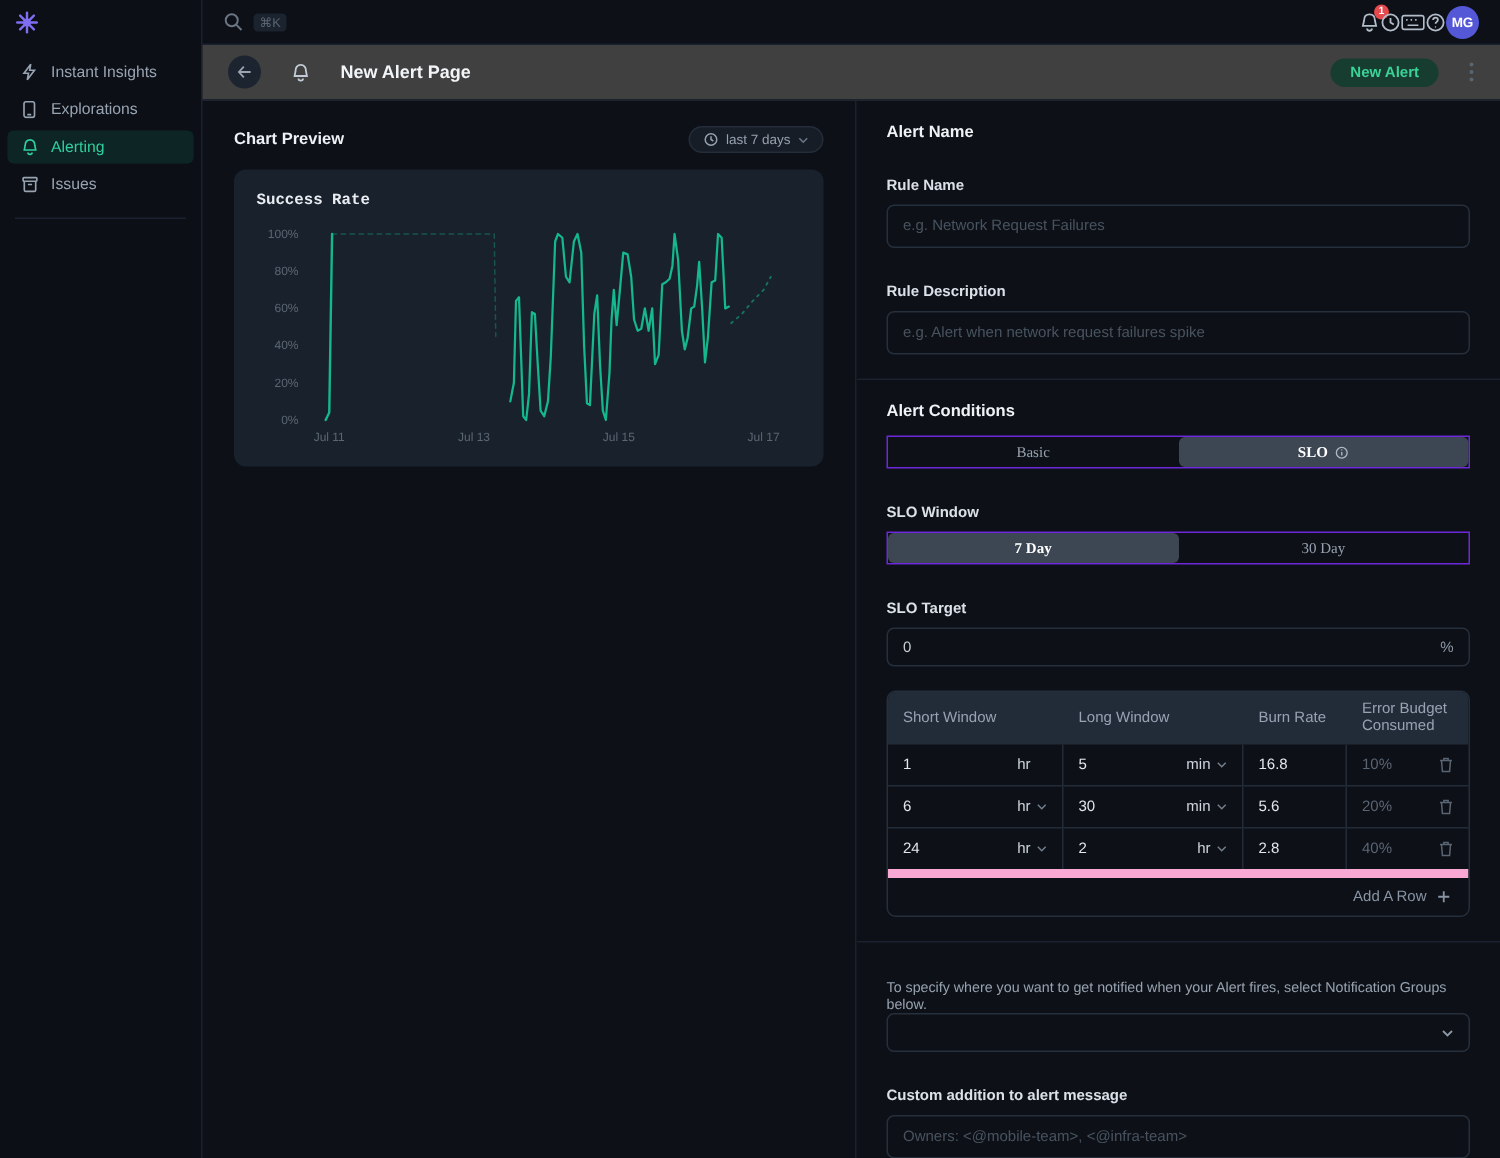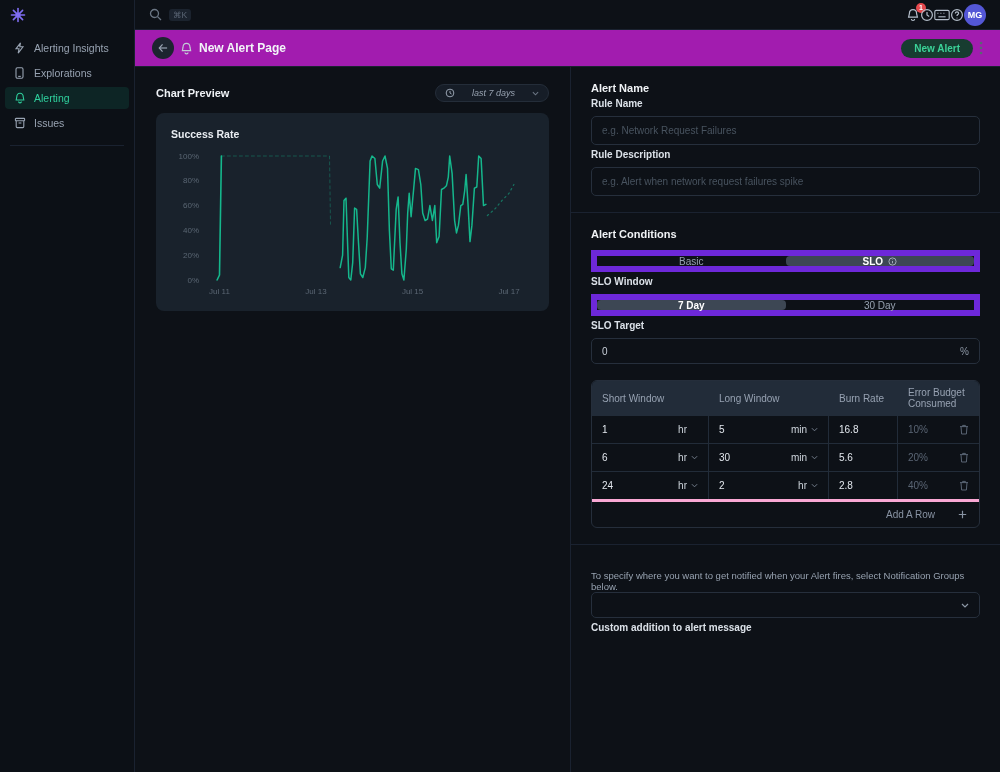--- a/index.html
+++ b/index.html
@@ -26,66 +26,66 @@
   .main { flex:1; display:flex; flex-direction:column; min-width:0; }
 
   .topbar { height:30px; flex:0 0 30px; border-bottom:1px solid #1a2230; display:flex; align-items:center; padding:0 14px; }
   .search { display:flex; align-items:center; gap:7px; color:#515c6a; cursor:text; }
   .kbd { background:#1b232e; border-radius:3px; padding:1px 4px; font-size:8.5px; color:#5a6574; }
   .topbar-right { margin-left:auto; display:flex; align-items:center; }
   .icon-btn { position:relative; display:flex; align-items:center; cursor:pointer; background:none; border:none; padding:0; color:#b3bdc9; }
   .nbadge { position:absolute; top:-5px; right:-6px; background:#e5484d; color:#fff; font-size:7px; font-weight:bold; border-radius:50%; width:10px; height:10px; line-height:10px; text-align:center; }
   .avatar { width:22px; height:22px; border-radius:50%; background:#5457d6; color:#fff; font-size:9px; font-weight:bold; display:flex; align-items:center; justify-content:center; cursor:pointer; }
 
-  .page-header { height:37px; flex:0 0 37px; background:#a21caf; border-bottom:1px solid #1a2230; display:flex; align-items:center; padding:0 17px; gap:6px; }
+  .page-header { height:37px; flex:0 0 37px; background:#404040; border-bottom:1px solid #1a2230; display:flex; align-items:center; padding:0 17px; gap:20px; }
   .back-btn { width:22px; height:22px; border-radius:50%; background:#1c242f; color:#9aa5b4; border:none; display:flex; align-items:center; justify-content:center; cursor:pointer; font-size:12px; }
   .page-title { font-weight:bold; font-size:12px; color:#f2f5f8; }
   .new-alert-btn { margin-left:auto; background:#17session; background:#173c30; color:#3bd398; border:none; border-radius:10px; padding:4px 13px; font-size:10px; font-weight:bold; cursor:pointer; }
   .kebab { color:#5a6574; cursor:pointer; display:flex; }
 
   .content { flex:1; display:flex; min-height:0; }
 
   
   .chart-panel { width:435px; flex:0 0 435px; padding:17px 21px; }
   .panel-head { display:flex; justify-content:space-between; align-items:center; margin-bottom:11px; }
   .panel-title { font-weight:bold; font-size:11px; color:#eef1f5; }
-  .range-btn { display:flex; align-items:center; gap:17px; background:#161d27; border:1px solid #242d39; border-radius:10px; color:#97a2b0; font-size:9px; padding:3px 9px; cursor:pointer;font-style:italic; }
+  .range-btn { display:flex; align-items:center; gap:5px; background:#161d27; border:1px solid #242d39; border-radius:10px; color:#97a2b0; font-size:9px; padding:3px 9px; cursor:pointer; }
   .chart-card { background:#19222c; border-radius:8px; padding:13px 15px 8px; height:198px; }
-  .chart-title { font-size:10.5px; font-weight:bold; color:#e9edf2; margin:2px 0 8px; }
+  .chart-title { font-size:10.5px; font-weight:bold; color:#e9edf2; margin:2px 0 8px;font-family:Liberation Mono, monospace; }
   .chart-svg { display:block; width:100%; height:150px; }
   .chart-svg text.tick { fill:#5a6673; font-size:8px; font-family:"Liberation Sans",sans-serif; }
 
   
   .form-panel { flex:1; border-left:1px solid #1a2230; overflow-y:auto; min-width:0; }
   .fsection { padding:15px 20px 16px; }
   .fsection.bordered { border-top:1px solid #1a2230; }
   .fheading { font-weight:bold; font-size:11px; color:#f0f3f6; margin-bottom:2px; }
-  .flabel { font-weight:bold; font-size:10px; color:#dbe1e8; margin:4px 0 7px; }
+  .flabel { font-weight:bold; font-size:10px; color:#dbe1e8; margin:24px 0 7px; }
   .tinput { width:100%; background:transparent; border:1px solid #262f3c; border-radius:5px; padding:8px 10px; color:#dde2e8; font-size:10px; outline:none; }
   .tinput::placeholder { color:#48535f; }
 
-  .segment { display:flex; border:6px solid #6d28d9; border-radius:0; height:22px; background:transparent; }
+  .segment { display:flex; border:1px solid #6d28d9; border-radius:0; height:22px; background:transparent;font-family:Liberation Serif, serif; }
   .seg { flex:1; display:flex; align-items:center; justify-content:center; gap:5px; color:#97a2b0; font-size:10px; cursor:pointer; border-radius:4px; }
   .seg.active { background:#3d4754; color:#fff; font-weight:bold; }
 
   .suffix-input { display:flex; align-items:center; border:1px solid #262f3c; border-radius:5px; height:26px; padding:0 10px; }
   .suffix-input input { flex:1; background:transparent; border:none; outline:none; color:#c9d0d9; font-size:10px; padding:0; }
   .suffix { color:#8d98a6; font-size:10px; }
 
   .cond-table { margin-top:16px; border:1px solid #252e3b; border-radius:6px; overflow:hidden; font-size:10px; }
   .tgrid { display:grid; grid-template-columns:117px 120px 69px 1fr; }
   .thead { background:#222c39; color:#97a2b2; }
   .thead .tcell { padding:6px 10px; border-right:none; min-height:0; }
   .tcell { padding:0 10px; min-height:27px; display:flex; align-items:center; justify-content:space-between; border-right:1px solid #222c39; }
   .tcell:last-child { border-right:none; }
   .trow { border-top:1px solid #222c39; color:#e2e7ed; }
   .unit { display:flex; align-items:center; gap:4px; color:#cfd6de; cursor:pointer; }
   .dimv { color:#5a6574; }
   .trash-btn { background:none; border:none; padding:0; color:#5a6574; cursor:pointer; display:flex; }
-  .tfoot { border-top:3px solid #f9a8d4; display:flex; justify-content:flex-end; align-items:center; gap:23px; padding:7px 12px; color:#8893a3; cursor:pointer; }
+  .tfoot { border-top:6px solid #f9a8d4; display:flex; justify-content:flex-end; align-items:center; gap:7px; padding:7px 12px; color:#8893a3; cursor:pointer; }
 
   .channel-desc { color:#97a2b0; font-size:9.5px; margin-top:10px; }
   .select-box { display:flex; align-items:center; justify-content:flex-end; border:1px solid #262f3c; border-radius:5px; height:26px; padding:0 10px; cursor:pointer; color:#8d98a6; }
 
   .actions { padding:12px 20px 16px; }
 
   svg { display:block; }
 </style>
 </head>
 <body>
@@ -104,21 +104,21 @@
         <circle cx="8" cy="8" r="2.6" fill="#7f6df2"></circle>
       </svg>
     </div>
     <nav class="nav">
       <div class="nav-item">
         <span class="nicon">
           <svg width="11" height="12" viewBox="0 0 11 12" fill="none" stroke-width="1.1">
               <path d="M6.5 0.8 L2 6.8 H5 L4.2 11.2 L9 4.8 H5.8 Z"></path>
             </svg>
         </span>
-        <span>Alerting Insights</span>
+        <span>Instant Insights</span>
       </div>
       <div class="nav-item">
         <span class="nicon">
           <svg width="9" height="12" viewBox="0 0 9 12" fill="none" stroke-width="1.1">
               <rect x="1" y="0.8" width="7" height="10.4" rx="1.4"></rect>
               <line x1="3.2" y1="9.4" x2="5.8" y2="9.4"></line>
             </svg>
         </span>
         <span>Explorations</span>
       </div>
@@ -427,20 +427,21 @@
         <div class="fsection bordered">
           <div class="channel-desc">To specify where you want to get notified when your Alert fires, select Notification Groups below.</div>
           <div class="select-box">
             <span>
               <svg width="8" height="5" viewBox="0 0 8 5" fill="none" stroke="#8d98a6" stroke-width="1.2">
                   <path d="M1 1 L4 4 L7 1"></path>
                 </svg>
             </span>
           </div>
           <div class="flabel">Custom addition to alert message</div>
+          <input class="tinput" type="text" placeholder="Owners: &lt;@mobile-team&gt;, &lt;@infra-team&gt;" style="">
         </div>
 
         <div class="actions">
           
           
         </div>
 
       </section>
     </div>
   </div>

